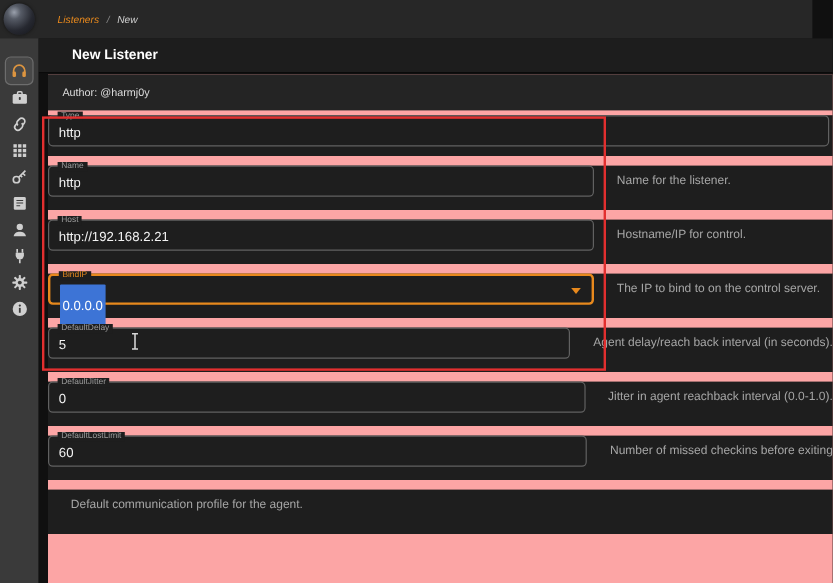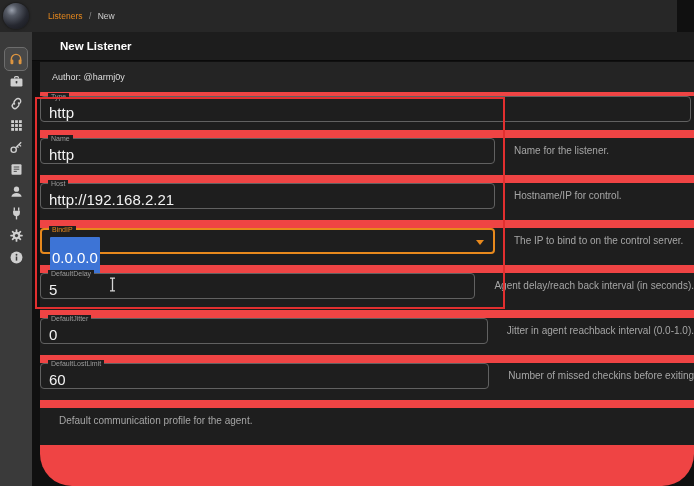--- a/index.html
+++ b/index.html
@@ -10,46 +10,46 @@
   .sidebar{position:absolute;left:0;top:0;bottom:0;width:32px;background:#3a3a3a;z-index:3;}
   .side-items{position:absolute;top:46px;left:0;width:32px;display:flex;flex-direction:column;align-items:center;}
   .side-item{height:22px;width:32px;display:flex;align-items:center;justify-content:center;color:#cfcfcf;cursor:pointer;}
   .side-item .sicon{width:15px;height:15px;display:flex;align-items:center;justify-content:center;}
   .side-item svg{width:15px;height:15px;display:block;}
   .side-item.active{height:26px;margin-bottom:-2px;}
   .side-item.active .sicon{width:24px;height:24px;background:#484848;border:1px solid #6d6d6d;border-radius:5px;color:#dd9540;box-sizing:border-box;}
   .side-item.active svg{width:14px;height:14px;}
 
   
-  .topbar{position:absolute;left:0;top:0;right:17px;height:32px;background:#272727;z-index:4;}
+  .topbar{position:absolute;left:0;top:0;right:17px;height:32px;background:#272727;z-index:4;font-style:italic;}
   .logo{position:absolute;left:3px;top:3px;width:26px;height:26px;border-radius:50%;
         background:radial-gradient(circle at 34% 28%,#9aa0ac 0%,#565b66 22%,#262830 60%,#14151a 100%);
         box-shadow:0 0 3px rgba(0,0,0,.6);}
   .breadcrumb{position:absolute;left:48px;top:0;height:32px;line-height:32px;font-size:8.5px;color:#cccccc;}
   .crumb-link{color:#e8891d;}
   .crumb-sep{color:#8a8a8a;margin:0 4px;}
   .crumb-current{color:#cfcfcf;}
 
   
   .header-bar{position:absolute;left:32px;right:0;top:32px;height:28px;background:#1d1d1d;border-bottom:1px solid #0a0a0a;z-index:2;}
   .page-title{margin:0;padding-left:28px;line-height:28px;font-size:11.5px;font-weight:bold;color:#ffffff;}
 
   
-  .card{position:absolute;left:40px;right:0;top:62px;bottom:0;background:#ef4444;z-index:1;border-radius:32px;}
+  .card{position:absolute;left:40px;right:0;top:62px;bottom:0;background:#fca5a5;z-index:1;}
   .author-bar{height:30px;line-height:30px;background:#242424;color:#dcdcdc;font-size:9px;padding-left:12px;}
 
   .row{position:relative;margin-top:8px;height:37px;background:#1e1e1e;display:flex;align-items:flex-start;}
   .row.full{margin-top:4px;height:34px;}
   .field-box{position:relative;box-sizing:border-box;height:26px;width:455px;margin-left:0;
              border:1px solid #616161;border-radius:4px;background:transparent;padding:7px 22px 0 8px;cursor:text;}
   .row.full .field-box{width:calc(100% - 3px);}
   .row.hl .field-box{border:2px solid #e8891d;}
   .field-label{position:absolute;top:-4px;left:7px;font-size:7px;color:#9c9c9c;background:#1e1e1e;padding:0 3px;line-height:8px;white-space:nowrap;}
   .row.hl .field-label{color:#e8891d;}
-  .field-value{font-size:15px;color:#f2f2f2;white-space:nowrap;display:inline-block;overflow:hidden;max-width:100%;}
+  .field-value{font-size:11px;color:#f2f2f2;white-space:nowrap;display:inline-block;overflow:hidden;max-width:100%;}
   .row.small .field-value{font-size:8.4px;letter-spacing:-0.1px;}
   .field-value.selected{background:#3d74d6;color:#ffffff;padding:12px 2px;border-radius:1px;}
   .caret{position:absolute;right:9px;top:10px;width:0;height:0;
          border-left:4px solid transparent;border-right:4px solid transparent;border-top:5px solid #e8891d;cursor:pointer;}
   .desc{margin-left:19px;line-height:26px;font-size:10px;color:#a6a6a6;white-space:nowrap;}
 
   
   .annotation-rect{position:absolute;left:35px;top:97px;width:470px;height:212px;box-sizing:border-box;
                    border:2px solid #e22f2f;z-index:6;pointer-events:none;}
   .ibeam{position:absolute;left:108px;top:277px;z-index:7;pointer-events:none;}

